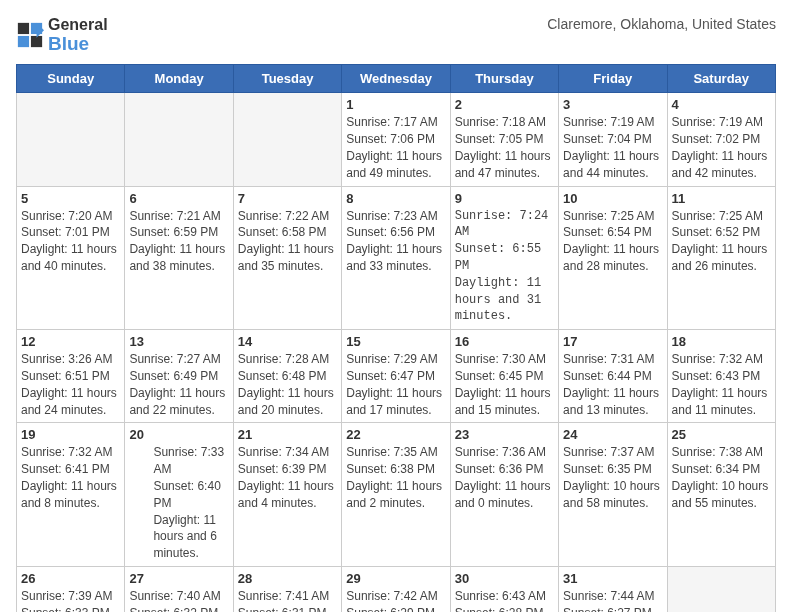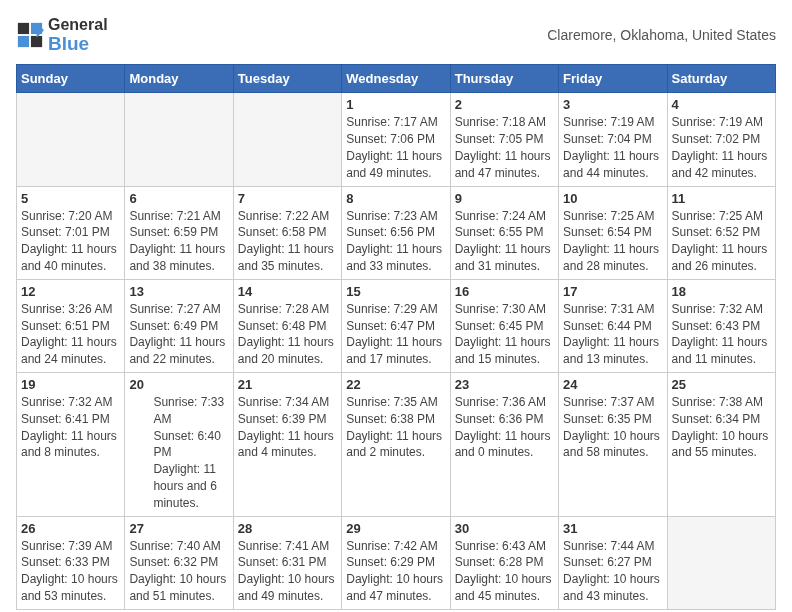--- a/index.html
+++ b/index.html
@@ -6,21 +6,21 @@
     body {
       font-family: Arial, sans-serif;
       background: #fff;
       width: 792px;
       min-height: 612px;
       padding: 16px;
     }
     .header {
       display: flex;
       justify-content: space-between;
-      align-items: center;
+      align-items: flex-start;
       margin-bottom: 10px;
     }
     .logo {
       display: flex;
       align-items: center;
       gap: 4px;
     }
     .logo-icon {
       width: 28px;
       height: 28px;
@@ -43,21 +43,21 @@
       width: 100%;
       border-collapse: collapse;
       table-layout: fixed;
     }
     th {
       background-color: #3a6db5;
       color: #fff;
       font-size: 13px;
       font-weight: bold;
       padding: 6px 4px;
-      text-align: left;
+      text-align: center;
       border: 1px solid #2a5a9f;
     }
     td {
       border: 1px solid #ccc;
       vertical-align: top;
       padding: 4px;
       font-size: 9.5px;
       color: #333;
       height: 80px;
       background: #fff;
@@ -161,21 +161,21 @@
 Daylight: 11 hours and 35 minutes.</div>
         </td>
         <td>
           <div class="day-number">8</div>
           <div class="day-info" style="white-space: pre-line;">Sunrise: 7:23 AM
 Sunset: 6:56 PM
 Daylight: 11 hours and 33 minutes.</div>
         </td>
         <td>
           <div class="day-number">9</div>
-          <div class="day-info" style="white-space: pre-line;">Sunrise: 7:24 AM
+          <div class="day-info" style="white-space: pre-line; font-family: Liberation Mono, monospace;">Sunrise: 7:24 AM
 Sunset: 6:55 PM
 Daylight: 11 hours and 31 minutes.</div>
         </td>
         <td>
           <div class="day-number">10</div>
           <div class="day-info" style="white-space: pre-line;">Sunrise: 7:25 AM
 Sunset: 6:54 PM
 Daylight: 11 hours and 28 minutes.</div>
         </td>
         <td>

